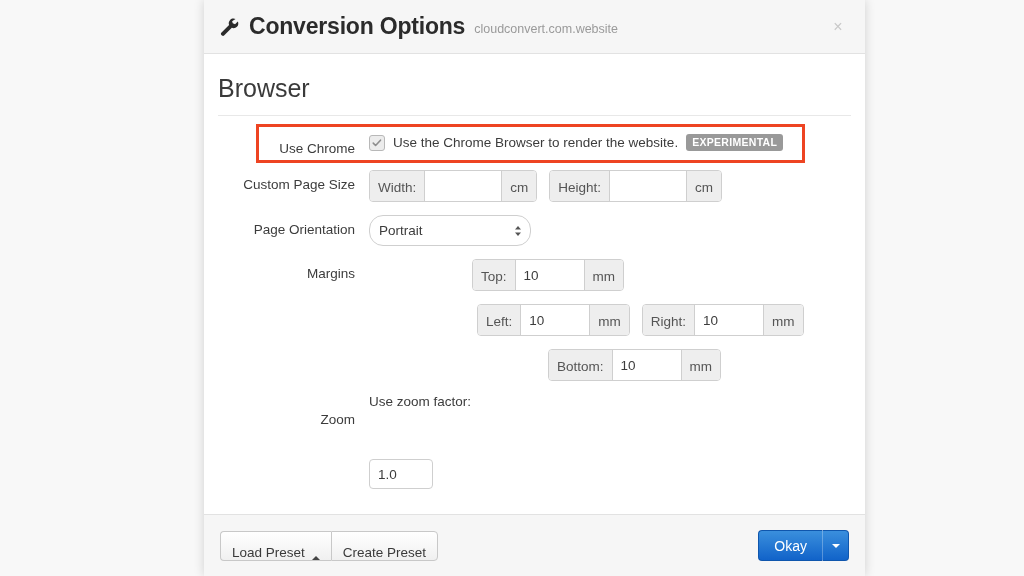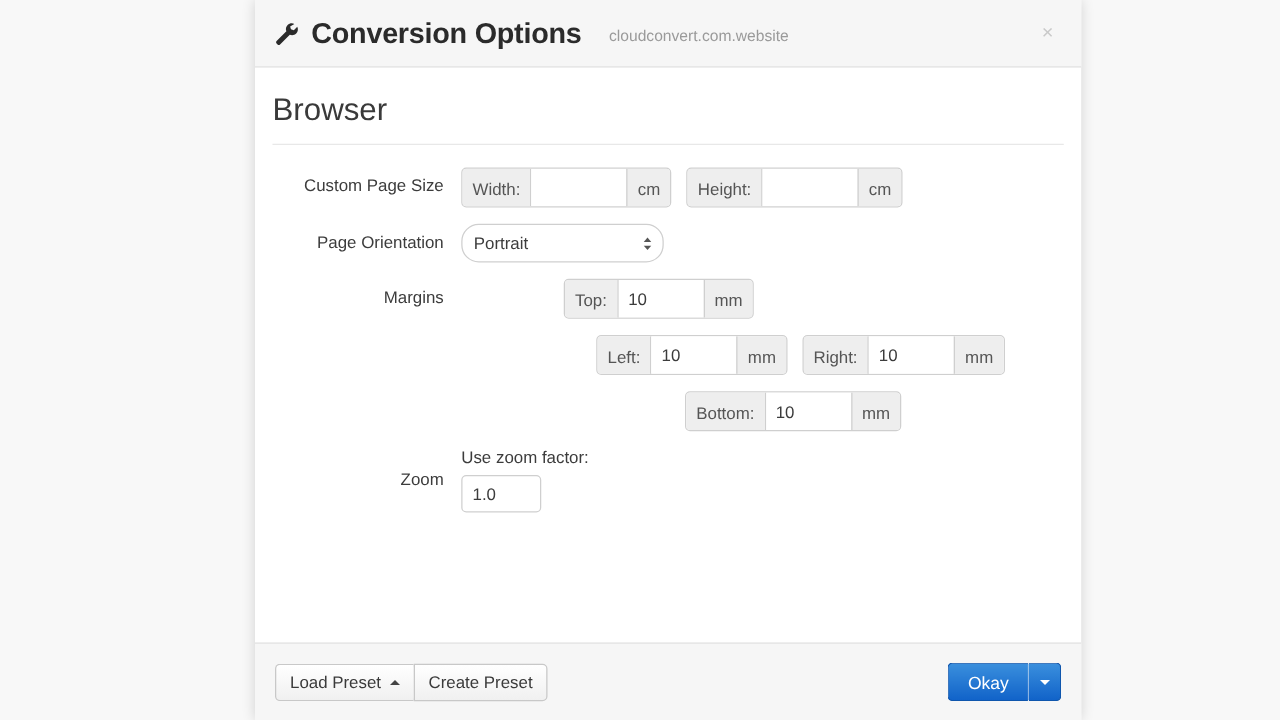--- a/index.html
+++ b/index.html
@@ -49,21 +49,21 @@
   #dialog-title {
     font-size: 23px;
     font-weight: bold;
     color: #2b2b2b;
     letter-spacing: -0.2px;
     white-space: nowrap;
   }
   #dialog-subtitle {
     font-size: 12.5px;
     color: #9a9a9a;
-    margin-left: 22px;
+    margin-left: 9px;
     white-space: nowrap;
     padding-top: 5px;
   }
   #close-button {
     margin-left: auto;
     width: 22px;
     height: 22px;
     display: flex;
     align-items: center;
     justify-content: center;
@@ -230,41 +230,41 @@
     top: 50%;
     transform: translateY(-50%);
     display: flex;
     flex-direction: column;
     line-height: 0;
     pointer-events: none;
   }
 
   
   #row-zoom .row-label { padding-top: 18px; }
-  .zoom-stack { display: flex; flex-direction: column; }
+  .zoom-stack { display: flex; flex-direction: column; gap: 43px; }
   .zoom-caption {
     font-size: 13.5px;
     color: #3c3c3c;
     margin-bottom: 7px;
   }
   #zoom-input {
     width: 64px;
     height: 30px;
     border: 1px solid #cfcfcf;
     border-radius: 4px;
     font-size: 13.5px;
     color: #3c3c3c;
     padding: 0 8px;
     box-sizing: border-box;
     font-family: "Liberation Sans", sans-serif;
     outline: none;
   }
 
   
-  .indent-top    { margin-left: 82px; }
+  .indent-top    { margin-left: 103px; }
   .indent-lr     { margin-left: 108px; }
   .indent-bottom { margin-left: 179px; }
 
   
   #dialog-footer {
     height: 62px;
     min-height: 62px;
     background: #f6f6f6;
     border-top: 1px solid #e2e2e2;
     display: flex;
@@ -275,21 +275,21 @@
   .btn-group { display: inline-flex; }
   .btn {
     height: 30px;
     background: linear-gradient(to bottom, #ffffff 0%, #f0f0f0 100%);
     border: 1px solid #c8c8c8;
     color: #3a3a3a;
     font-size: 13.5px;
     font-family: "Liberation Sans", sans-serif;
     padding: 0 11px;
     display: inline-flex;
-    align-items: center;
+    align-items: flex-end;
     cursor: pointer;
     white-space: nowrap;
   }
   .btn-group .btn:first-child {
     border-radius: 4px 0 0 4px;
     border-right: none;
   }
   .btn-group .btn:last-child {
     border-radius: 0 4px 4px 0;
   }
@@ -352,20 +352,33 @@
     <span id="dialog-title">Conversion Options</span>
     <span id="dialog-subtitle">cloudconvert.com.website</span>
     <button id="close-button">×</button>
   </div>
 
   <div id="dialog-body">
 
     <h2 id="section-title">Browser</h2>
     <div id="section-rule"></div>
 
+    <div class="form-row" id="row-use-chrome">
+      <div id="highlight-box"></div>
+      <div class="row-label">Use Chrome</div>
+      <div class="row-controls">
+        <span class="checkbox">
+          <svg viewBox="0 0 12 12" width="10" height="10" aria-hidden="true">
+            <path d="M1.5 6.2 L4.3 9 L10.2 2.6" stroke="#8d8d8d" stroke-width="1.9" fill="none" stroke-linecap="round" stroke-linejoin="round"></path>
+          </svg>
+        </span>
+        <span class="checkbox-text">Use the Chrome Browser to render the website.</span>
+        <span class="badge">EXPERIMENTAL</span>
+      </div>
+    </div>
 
     <div class="form-row">
       <div class="row-label">Custom Page Size</div>
       <div class="row-controls">
         <span class="input-group">
           <span class="addon left">Width:</span>
           <input class="ig-input w-wide" type="text" value="" style="">
           <span class="addon right">cm</span>
         </span>
         <span class="input-group">

